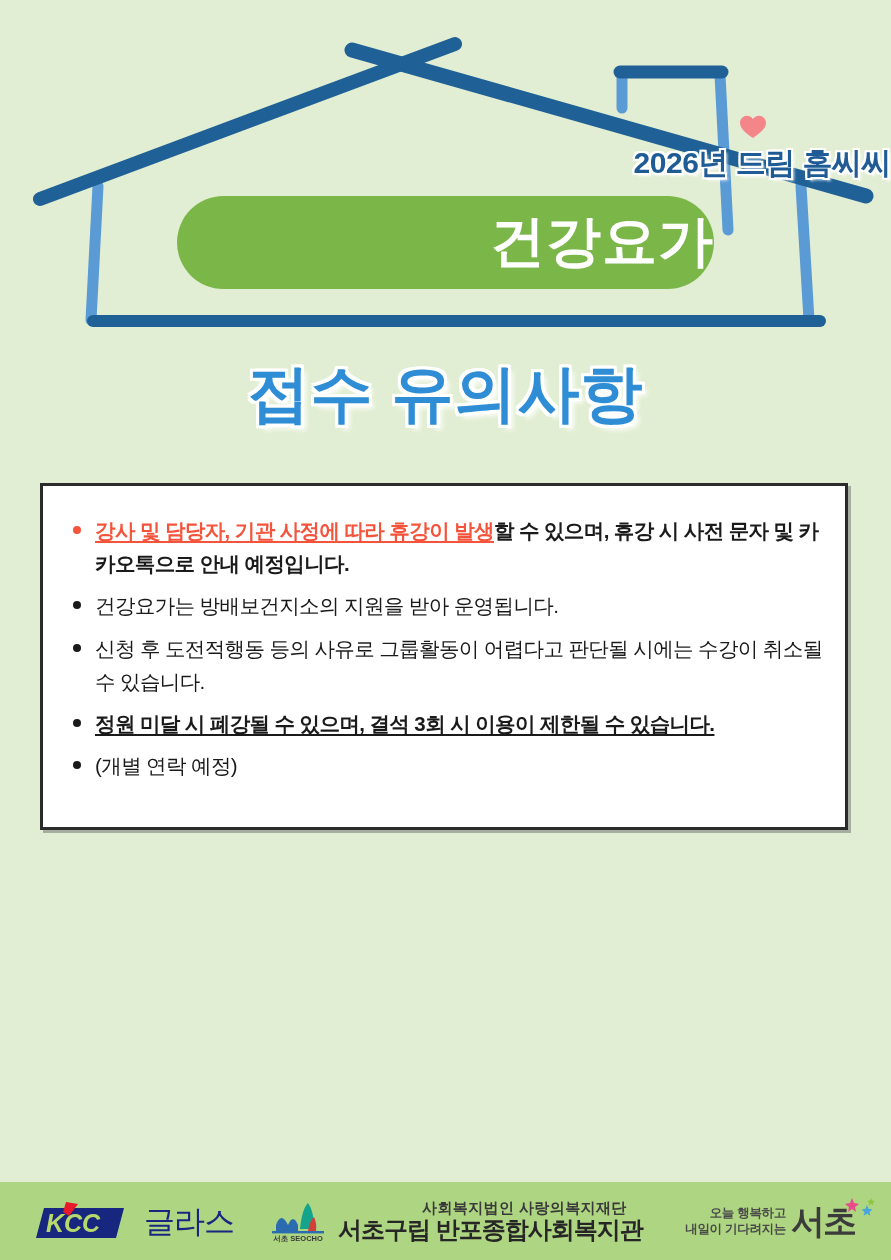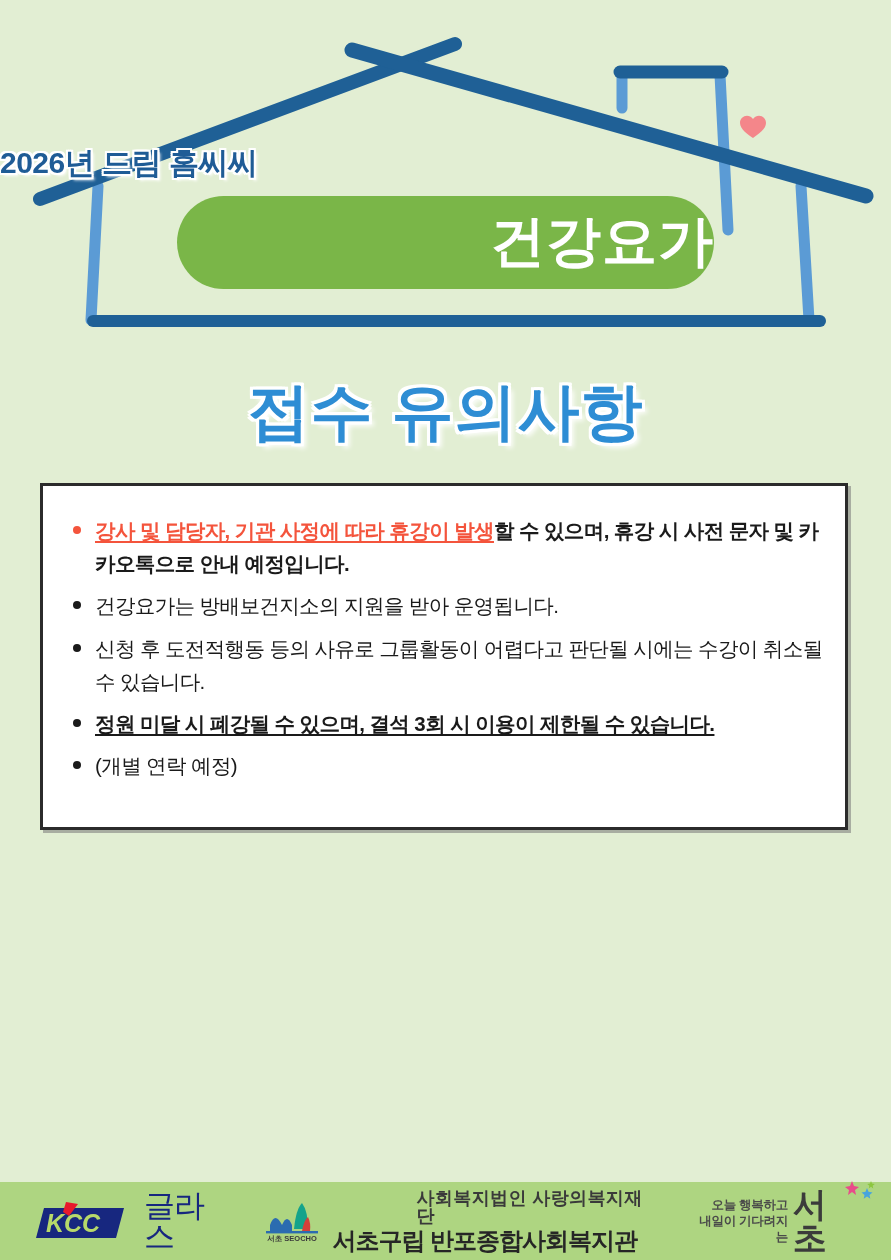--- a/index.html
+++ b/index.html
@@ -37,21 +37,21 @@
     top: 0;
     display: block;
   }
 
   
   .house-subtitle {
     position: absolute;
     left: 0;
     top: 143px;
     width: 891px;
-    text-align: left;
+    text-align: right;
     font-size: 30px;
     font-weight: 700;
     letter-spacing: -0.5px;
     color: #1f5c96;
     text-shadow:
        2px 0 0 #ffffff, -2px 0 0 #ffffff,
        0 2px 0 #ffffff, 0 -2px 0 #ffffff,
        2px 2px 0 #ffffff, -2px 2px 0 #ffffff,
        2px -2px 0 #ffffff, -2px -2px 0 #ffffff,
        3px 3px 3px rgba(255,255,255,0.9);
@@ -90,21 +90,20 @@
     font-size: 62px;
     font-weight: 700;
     letter-spacing: 1px;
     color: #2e8dd4;
     text-shadow:
        3px 0 0 #ffffff, -3px 0 0 #ffffff,
        0 3px 0 #ffffff, 0 -3px 0 #ffffff,
        3px 3px 0 #ffffff, -3px 3px 0 #ffffff,
        3px -3px 0 #ffffff, -3px -3px 0 #ffffff,
        5px 5px 5px rgba(255,255,255,0.95);
-    margin-top: 18px;
   }
 
   
   .notice-box {
     position: absolute;
     left: 40px;
     top: 483px;
     width: 808px;
     height: 347px;
     background: #ffffff;
@@ -213,21 +212,21 @@
     position: relative;
     flex: none;
   }
   .banpo-texts {
     display: flex;
     flex-direction: column;
     justify-content: center;
     line-height: 1.05;
   }
   .banpo-top {
-    font-size: 18px;
+    font-size: 15px;
     font-weight: 700;
     color: #3a3a3a;
     letter-spacing: 0.4px;
     margin-left: 84px;
     margin-bottom: 2px;
   }
   .banpo-main {
     font-size: 24px;
     font-weight: 700;
     color: #262626;

